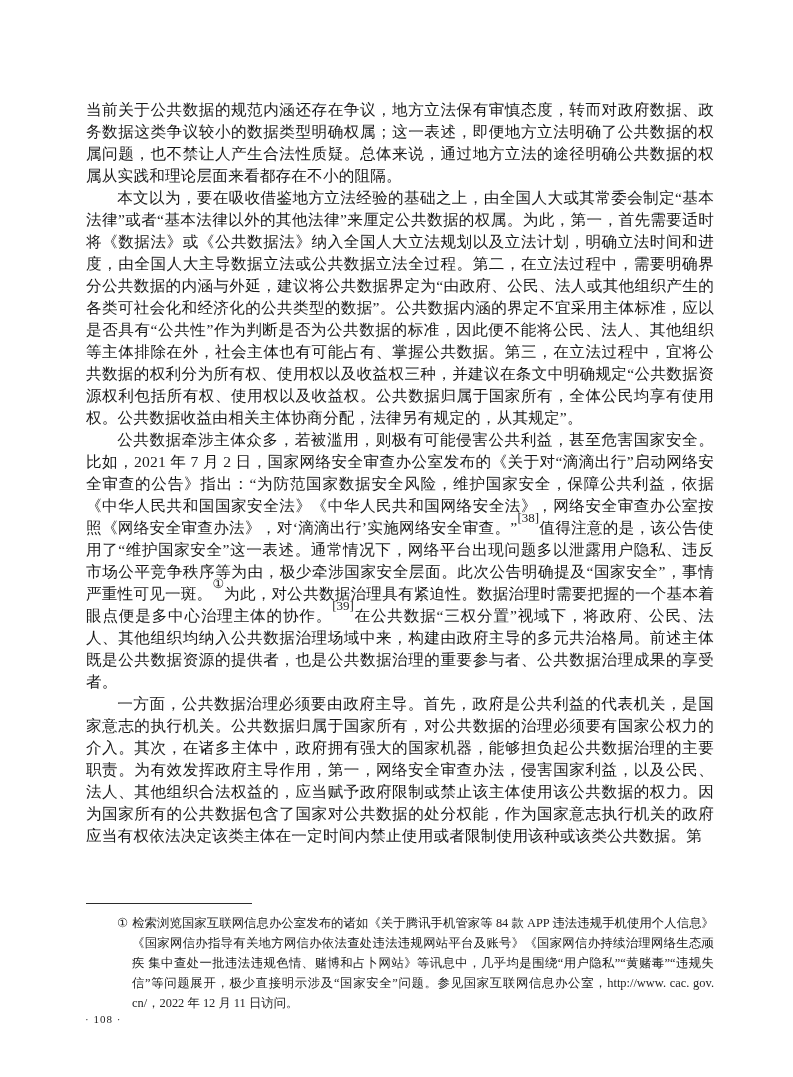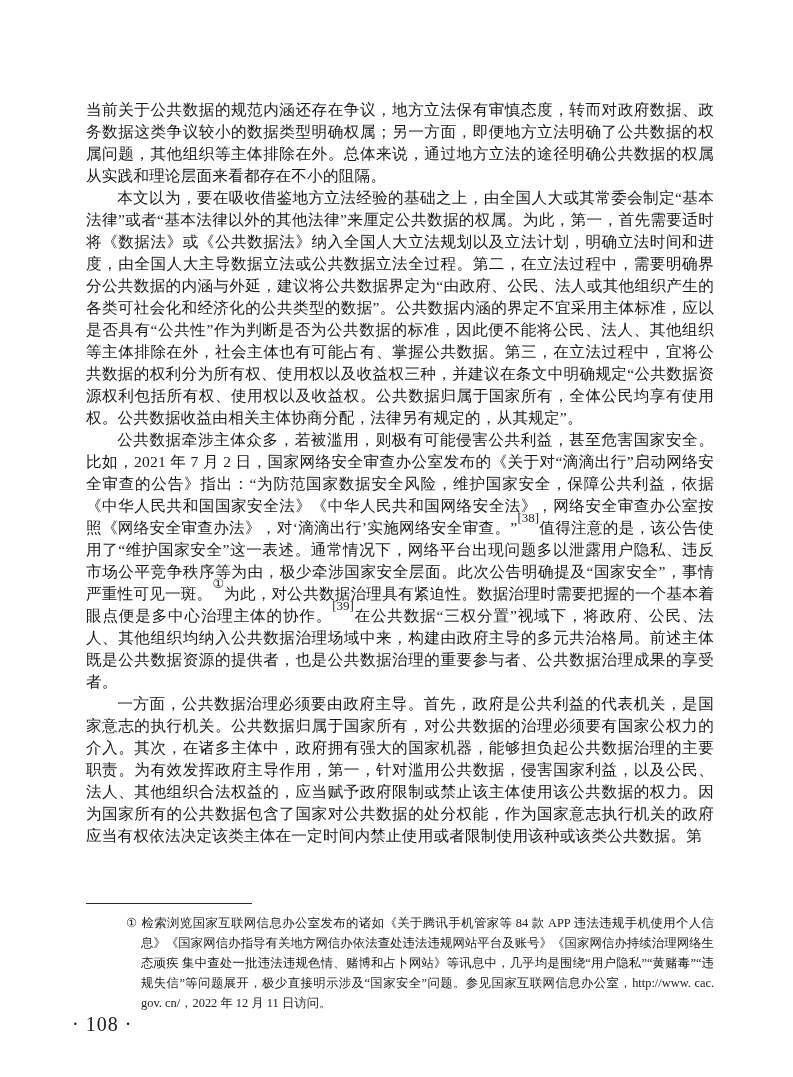--- a/index.html
+++ b/index.html
@@ -40,49 +40,49 @@
     width: 628px;
   }
   .footnote-rule {
     width: 166px;
     height: 0;
     border: none;
     border-top: 1.6px solid #2b2b2b;
     margin: 12px 0 9px 0;
   }
   .footnote-item {
-    margin-left: 40px;
+    margin-left: 31px;
     padding-left: 15px;
     text-indent: -15px;
     font-size: 12.4px;
     line-height: 20px;
     text-align: justify;
     text-justify: inter-ideograph;
     color: #222;
   }
   .fn-marker { margin-right: 4px; }
   .page-number {
     position: absolute;
-    left: 72px;
+    left: 85px;
     top: 1013px;
-    font-size: 20px;
+    font-size: 11px;
     letter-spacing: 1px;
     color: #1a1a1a;
   }
 </style>
 </head>
 <body>
 
 <div class="page">
 
   <div class="body-text">
-      <p class=""><span>当前关于公共数据的规范内涵还存在争议，地方立法保有审慎态度，转而对政府数据、政务数据这类争议较小的数据类型明确权属；另一方面，即便地方立法明确了公共数据的权属问题，其他组织等主体排除在外。总体来说，通过地方立法的途径明确公共数据的权属从实践和理论层面来看都存在不小的阻隔。</span></p>
+      <p class=""><span>当前关于公共数据的规范内涵还存在争议，地方立法保有审慎态度，转而对政府数据、政务数据这类争议较小的数据类型明确权属；这一表述，即便地方立法明确了公共数据的权属问题，也不禁让人产生合法性质疑。总体来说，通过地方立法的途径明确公共数据的权属从实践和理论层面来看都存在不小的阻隔。</span></p>
       <p class="indent"><span>本文以为，要在吸收借鉴地方立法经验的基础之上，由全国人大或其常委会制定“基本法律”或者“基本法律以外的其他法律”来厘定公共数据的权属。为此，第一，首先需要适时将《数据法》或《公共数据法》纳入全国人大立法规划以及立法计划，明确立法时间和进度，由全国人大主导数据立法或公共数据立法全过程。第二，在立法过程中，需要明确界分公共数据的内涵与外延，建议将公共数据界定为“由政府、公民、法人或其他组织产生的各类可社会化和经济化的公共类型的数据”。公共数据内涵的界定不宜采用主体标准，应以是否具有“公共性”作为判断是否为公共数据的标准，因此便不能将公民、法人、其他组织等主体排除在外，社会主体也有可能占有、掌握公共数据。第三，在立法过程中，宜将公共数据的权利分为所有权、使用权以及收益权三种，并建议在条文中明确规定“公共数据资源权利包括所有权、使用权以及收益权。公共数据归属于国家所有，全体公民均享有使用权。公共数据收益由相关主体协商分配，法律另有规定的，从其规定”。</span></p>
       <p class="indent"><span>公共数据牵涉主体众多，若被滥用，则极有可能侵害公共利益，甚至危害国家安全。比如，2021 年 7 月 2 日，国家网络安全审查办公室发布的《关于对“滴滴出行”启动网络安全审查的公告》指出：“为防范国家数据安全风险，维护国家安全，保障公共利益，依据《中华人民共和国国家安全法》《中华人民共和国网络安全法》，网络安全审查办公室按照《网络安全审查办法》，对‘滴滴出行’实施网络安全审查。”</span><sup>[38]</sup><span>值得注意的是，该公告使用了“维护国家安全”这一表述。通常情况下，网络平台出现问题多以泄露用户隐私、违反市场公平竞争秩序等为由，极少牵涉国家安全层面。此次公告明确提及“国家安全”，事情严重性可见一斑。</span><sup>①</sup><span>为此，对公共数据治理具有紧迫性。数据治理时需要把握的一个基本着眼点便是多中心治理主体的协作。</span><sup>[39]</sup><span>在公共数据“三权分置”视域下，将政府、公民、法人、其他组织均纳入公共数据治理场域中来，构建由政府主导的多元共治格局。前述主体既是公共数据资源的提供者，也是公共数据治理的重要参与者、公共数据治理成果的享受者。</span></p>
-      <p class="indent"><span>一方面，公共数据治理必须要由政府主导。首先，政府是公共利益的代表机关，是国家意志的执行机关。公共数据归属于国家所有，对公共数据的治理必须要有国家公权力的介入。其次，在诸多主体中，政府拥有强大的国家机器，能够担负起公共数据治理的主要职责。为有效发挥政府主导作用，第一，针对滥用公共数据，侵害国家利益，以及公民、法人、其他组织合法权益的，应当赋予政府限制或禁止该主体使用该公共数据的权力。因为国家所有的公共数据包含了国家对公共数据的处分权能，作为国家意志执行机关的政府应当有权依法决定该类主体在一定时间内禁止使用或者限制使用该种或该类公共数据。第</span></p>
+      <p class="indent"><span>一方面，公共数据治理必须要由政府主导。首先，政府是公共利益的代表机关，是国家意志的执行机关。公共数据归属于国家所有，对公共数据的治理必须要有国家公权力的介入。其次，在诸多主体中，政府拥有强大的国家机器，能够担负起公共数据治理的主要职责。为有效发挥政府主导作用，第一，网络安全审查办法，侵害国家利益，以及公民、法人、其他组织合法权益的，应当赋予政府限制或禁止该主体使用该公共数据的权力。因为国家所有的公共数据包含了国家对公共数据的处分权能，作为国家意志执行机关的政府应当有权依法决定该类主体在一定时间内禁止使用或者限制使用该种或该类公共数据。第</span></p>
     </div>
 
   <div class="footnote-section">
     <hr class="footnote-rule">
     <div class="footnote-item">
       <span class="fn-marker">①</span><span>检索浏览国家互联网信息办公室发布的诸如《关于腾讯手机管家等 84 款 APP 违法违规手机使用个人信息》《国家网信办指导有关地方网信办依法查处违法违规网站平台及账号》《国家网信办持续治理网络生态顽疾 集中查处一批违法违规色情、赌博和占卜网站》等讯息中，几乎均是围绕“用户隐私”“黄赌毒”“违规失信”等问题展开，极少直接明示涉及“国家安全”问题。参见国家互联网信息办公室，http://www. cac. gov. cn/，2022 年 12 月 11 日访问。</span>
     </div>
   </div>
 
   <div class="page-number">· 108 ·</div>

